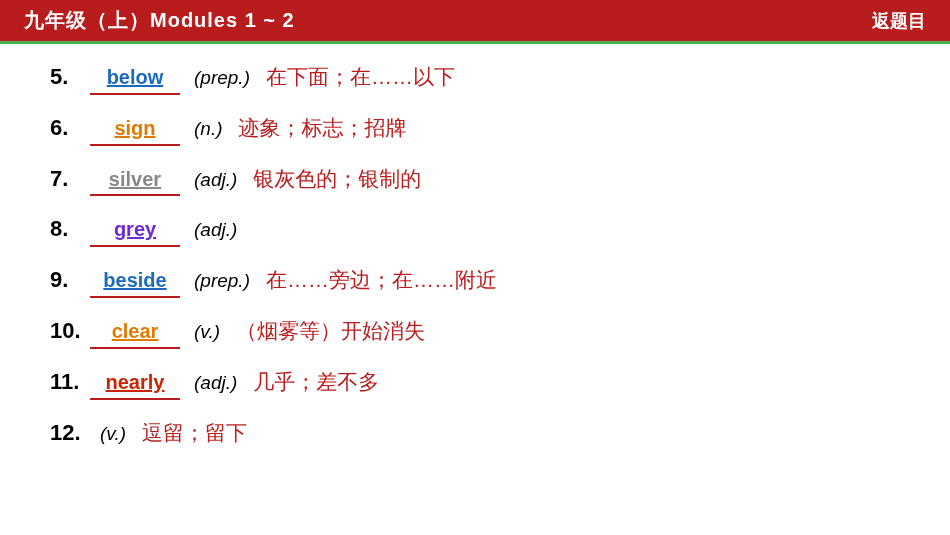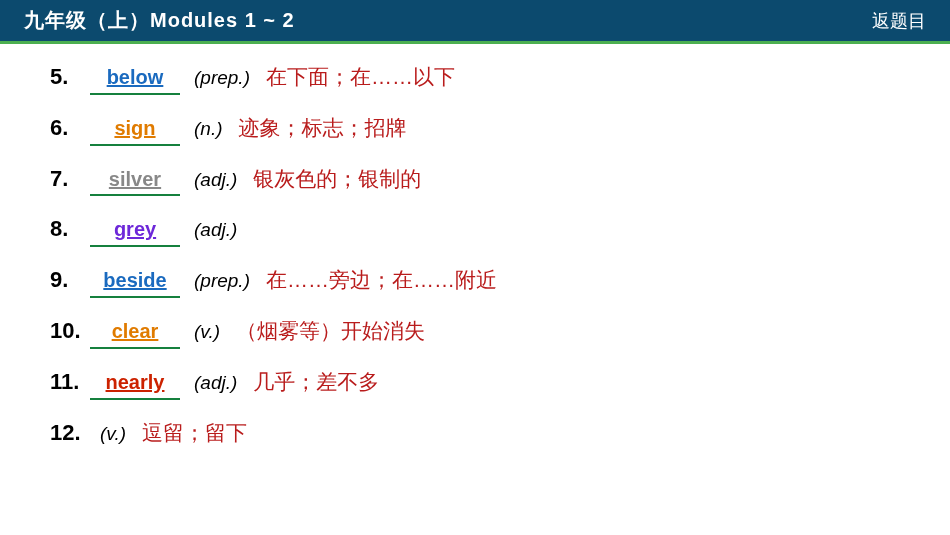--- a/index.html
+++ b/index.html
@@ -10,40 +10,40 @@
 
     body {
       width: 950px;
       height: 535px;
       background: #ffffff;
       font-family: 'Microsoft YaHei', '微软雅黑', SimHei, Arial, sans-serif;
       overflow: hidden;
     }
 
     .header {
-      background: #0c4a6e;
+      background: #b91c1c;
       color: #ffffff;
       display: flex;
       align-items: center;
       justify-content: space-between;
       padding: 8px 24px;
       height: 44px;
       border-bottom: 3px solid #4caf50;
     }
 
     .header-title {
       font-size: 20px;
       font-weight: bold;
       color: #ffffff;
       letter-spacing: 1px;
     }
 
     .header-back {
       font-size: 18px;
-      font-weight: normal;
+      font-weight: bold;
       color: #ffffff;
       cursor: pointer;
     }
 
     .content {
       padding: 18px 50px 10px 50px;
       background: #ffffff;
     }
 
     .vocab-item {
@@ -57,21 +57,21 @@
     .item-number {
       font-weight: bold;
       font-size: 22px;
       color: #000;
       min-width: 38px;
     }
 
     .item-blank {
       display: inline-block;
       min-width: 90px;
-      border-bottom: 2px solid #15803d;
+      border-bottom: 2px solid #b91c1c;
       text-align: center;
       position: relative;
       margin: 0 2px;
     }
 
     .item-word {
       font-size: 20px;
       font-weight: bold;
       color: #e07000;
       font-style: normal;

